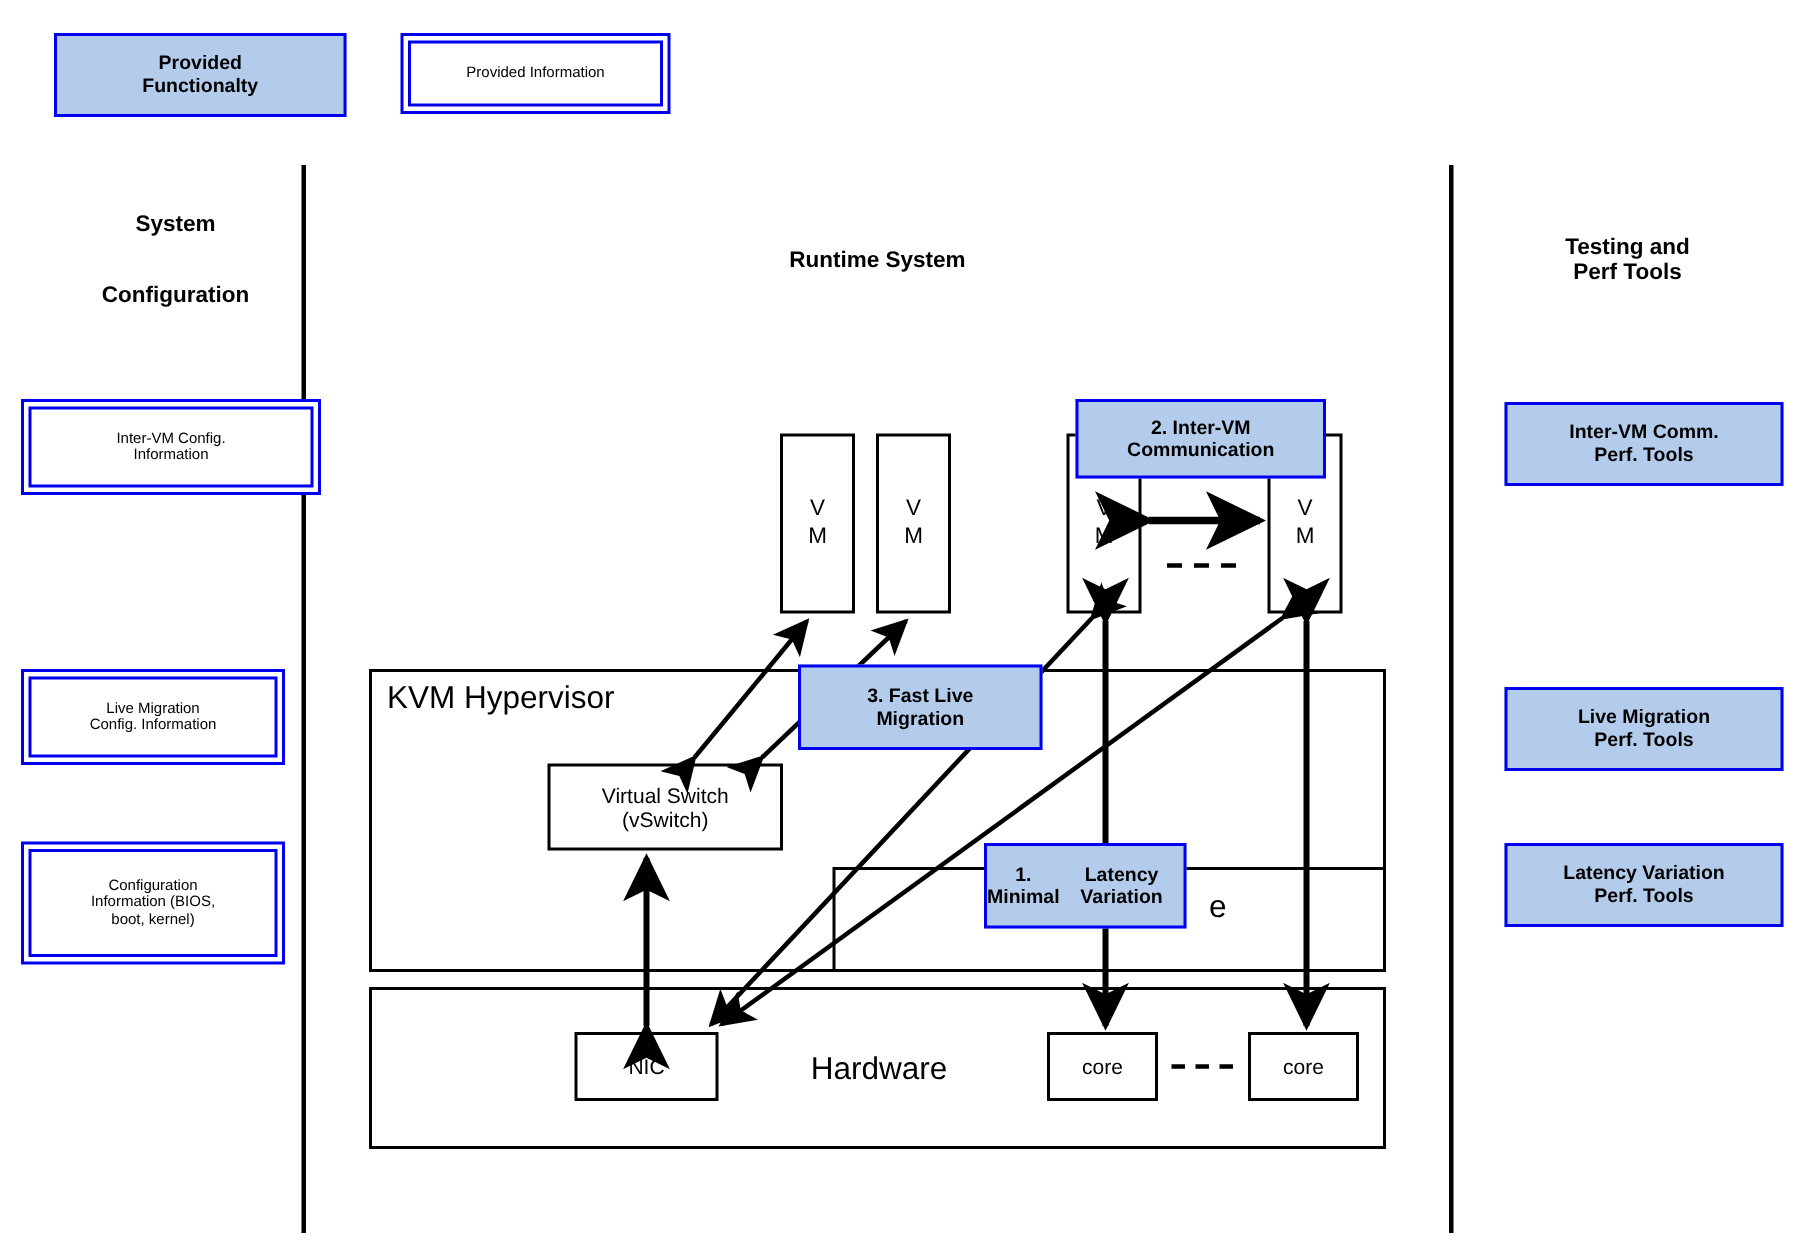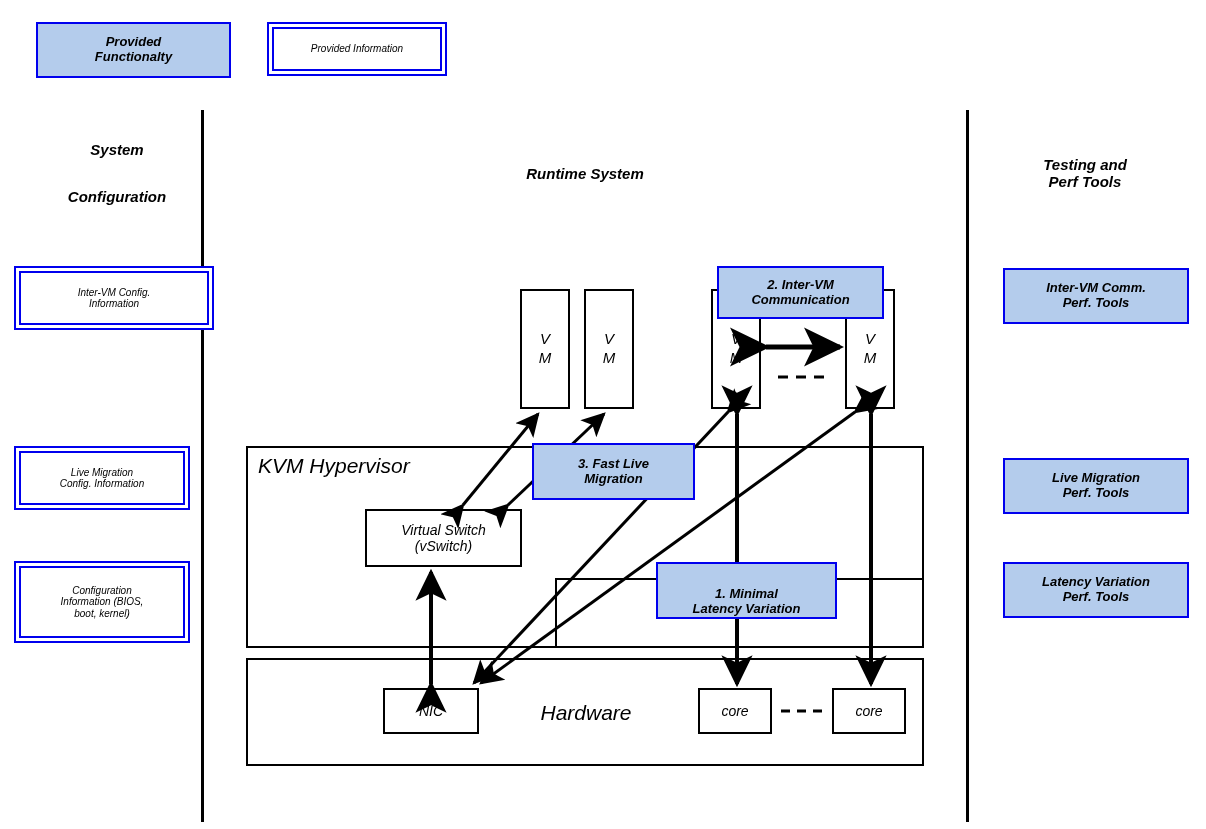--- a/index.html
+++ b/index.html
@@ -1,18 +1,18 @@
 <!DOCTYPE html>
 <html><head>
 <meta charset="utf-8">
 <style>
   html,body{margin:0;padding:0;background:#fff;}
   body{width:1206px;height:829px;position:relative;overflow:hidden;
        font-family:"Liberation Sans","DejaVu Sans",sans-serif;color:#000;}
-  #stage{position:absolute;left:0;top:0;width:1206px;height:829px;font-style:italic;}
+  #stage{position:absolute;left:0;top:0;width:1206px;height:829px;}
 
   
   .abs{position:absolute;box-sizing:border-box;}
   .ctr{display:flex;align-items:center;justify-content:center;text-align:center;line-height:1.15;}
 
   
   .fn-box{background:#b4ccec;border:2px solid #0000ee;font-weight:bold;font-size:13px;}
 
   
   .info-box{background:#fff;border:2px solid #0000ee;font-size:10px;}
@@ -167,18 +167,18 @@
   <div class="abs fn-box ctr" style="left:717px;top:266px;width:167px;height:53px;flex-direction:column;z-index:30;">
     <span>2. Inter-VM</span>
     <span>Communication</span>
   </div>
 
   <div class="abs fn-box ctr" style="left:532px;top:443px;width:163px;height:57px;flex-direction:column;z-index:30;">
     <span>3. Fast Live</span>
     <span>Migration</span>
   </div>
 
-  <div class="abs fn-box ctr" style="left:656px;top:562px;width:181px;height:57px;flex-direction:column;z-index:30;justify-content:flex-end;">
+  <div class="abs fn-box ctr" style="left:656px;top:562px;width:135px;height:57px;flex-direction:row;z-index:30;">
     <span>1. Minimal</span>
     <span>Latency Variation</span>
   </div>
 
 </div>
 
 </body></html>

